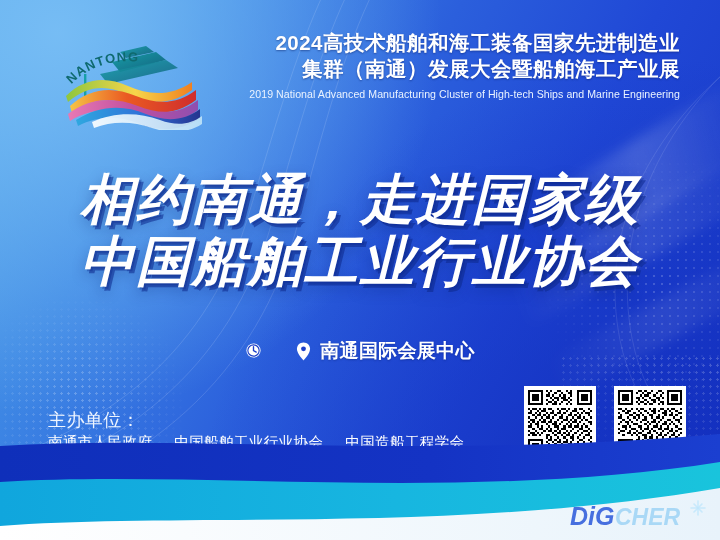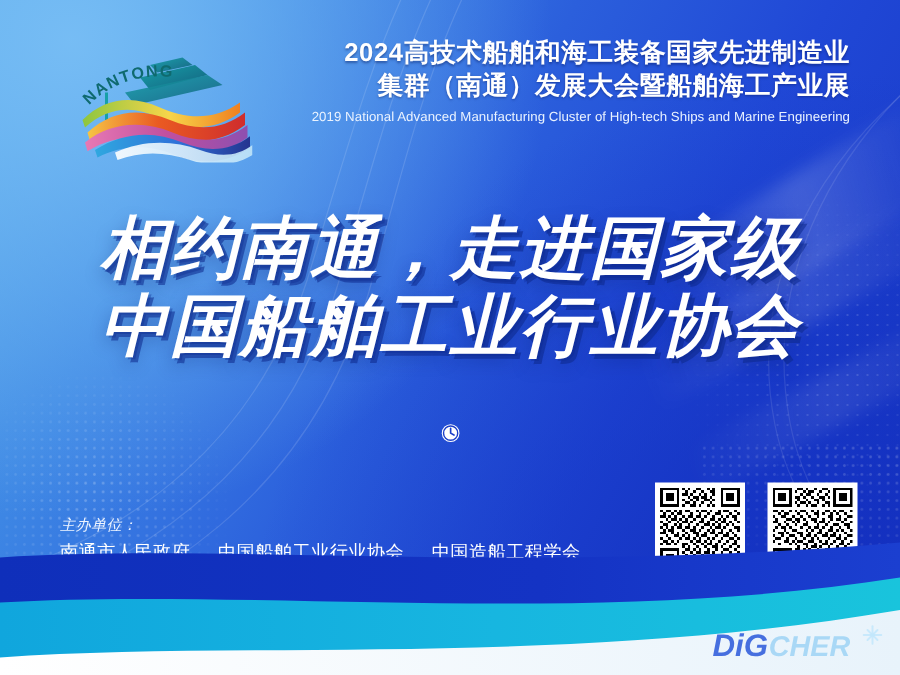--- a/index.html
+++ b/index.html
@@ -86,21 +86,21 @@
         display:flex;justify-content:center;align-items:center;gap:34px;}
   .meta-item{display:flex;align-items:center;gap:7px;}
   .meta-text{
     color:#ffffff;font-weight:bold;font-size:19px;letter-spacing:.3px;
     text-shadow:0 1px 2px rgba(8,30,110,.4);white-space:nowrap;
   }
   .meta-ico{width:17px;height:19px;flex:0 0 auto;}
 
   
   #organizers{position:absolute;left:48px;top:410px;}
-  .org-label{color:#eef5ff;font-size:12px;line-height:20px;letter-spacing:.4px;font-style:italic;}
+  .org-label{color:#eef5ff;font-size:18px;line-height:20px;letter-spacing:.4px;}
   .org-list{color:#ffffff;font-size:14.5px;line-height:24px;letter-spacing:.4px;
             display:flex;gap:22px;white-space:nowrap;}
 
   
   #qr-area{position:absolute;left:524px;top:386px;display:flex;gap:18px;}
   .qr-block{display:flex;flex-direction:column;align-items:center;}
   .qr-frame{background:#ffffff;padding:4px;width:72px;height:72px;box-sizing:border-box;}
   .qr-frame svg{display:block;width:100%;height:100%;}
   .qr-cap{margin-top:5px;color:#dfeaff;font-size:7.2px;line-height:9px;
           letter-spacing:.1px;white-space:nowrap;}
@@ -208,20 +208,29 @@
 
   <div id="meta">
     <div class="meta-item">
       <span class="meta-ico">
         <svg width="17" height="17" viewBox="0 0 24 24">
           <circle cx="12" cy="12" r="10" fill="#ffffff"></circle>
           <circle cx="12" cy="12" r="8" fill="none" stroke="#1c3fc9" stroke-width="1.6"></circle>
           <path d="M12 6.6 L12 12 L15.8 14.2" fill="none" stroke="#1c3fc9" stroke-width="1.9" stroke-linecap="round"></path>
         </svg>
       </span>
+    </div>
+    <div class="meta-item">
+      <span class="meta-ico">
+        <svg width="15" height="19" viewBox="0 0 20 26">
+          <path d="M10 0.8 C4.9 0.8 1 4.7 1 9.6 C1 16 10 25.2 10 25.2 C10 25.2 19 16 19 9.6 C19 4.7 15.1 0.8 10 0.8 Z" fill="#ffffff"></path>
+          <circle cx="10" cy="9.4" r="3.3" fill="#1c3fc9"></circle>
+        </svg>
+      </span>
+      <span class="meta-text">南通国际会展中心</span>
     </div>
   </div>
 
   <div id="organizers">
     <div class="org-label">主办单位：</div>
     <div class="org-list">
       <span>南通市人民政府</span>
       <span>中国船舶工业行业协会</span>
       <span>中国造船工程学会</span>
     </div>

